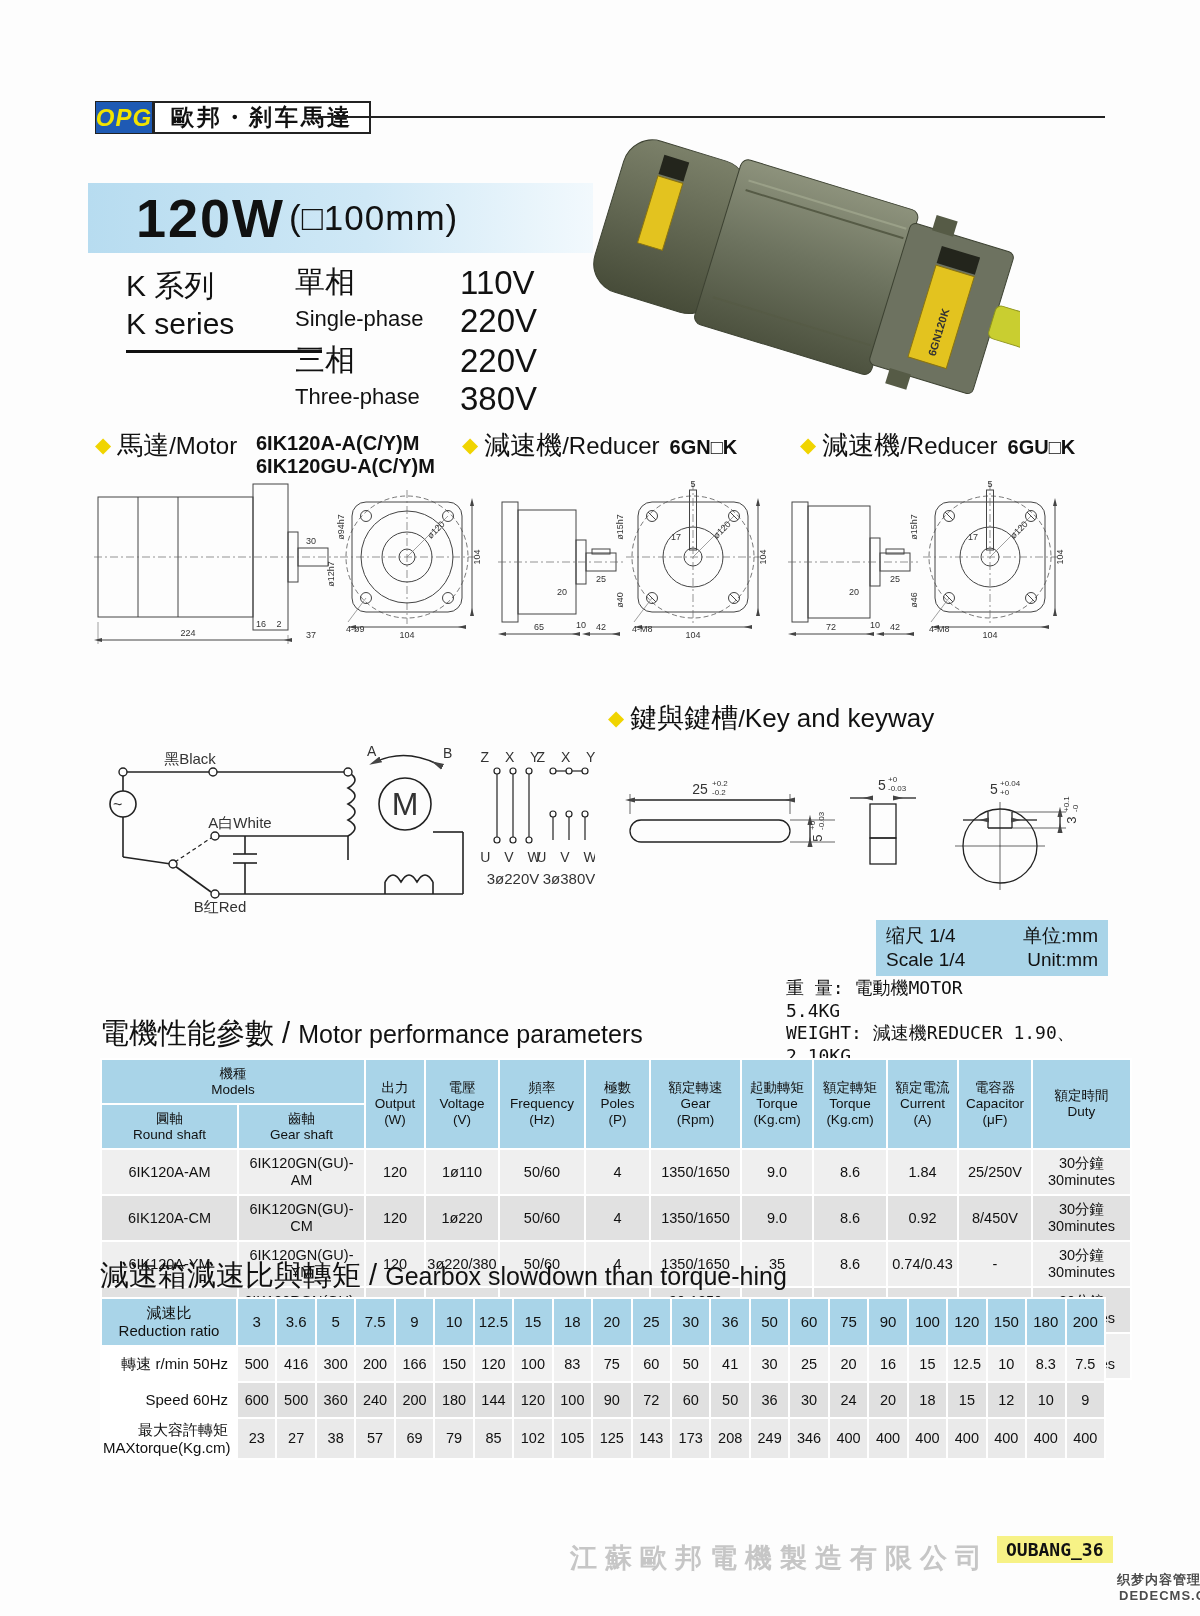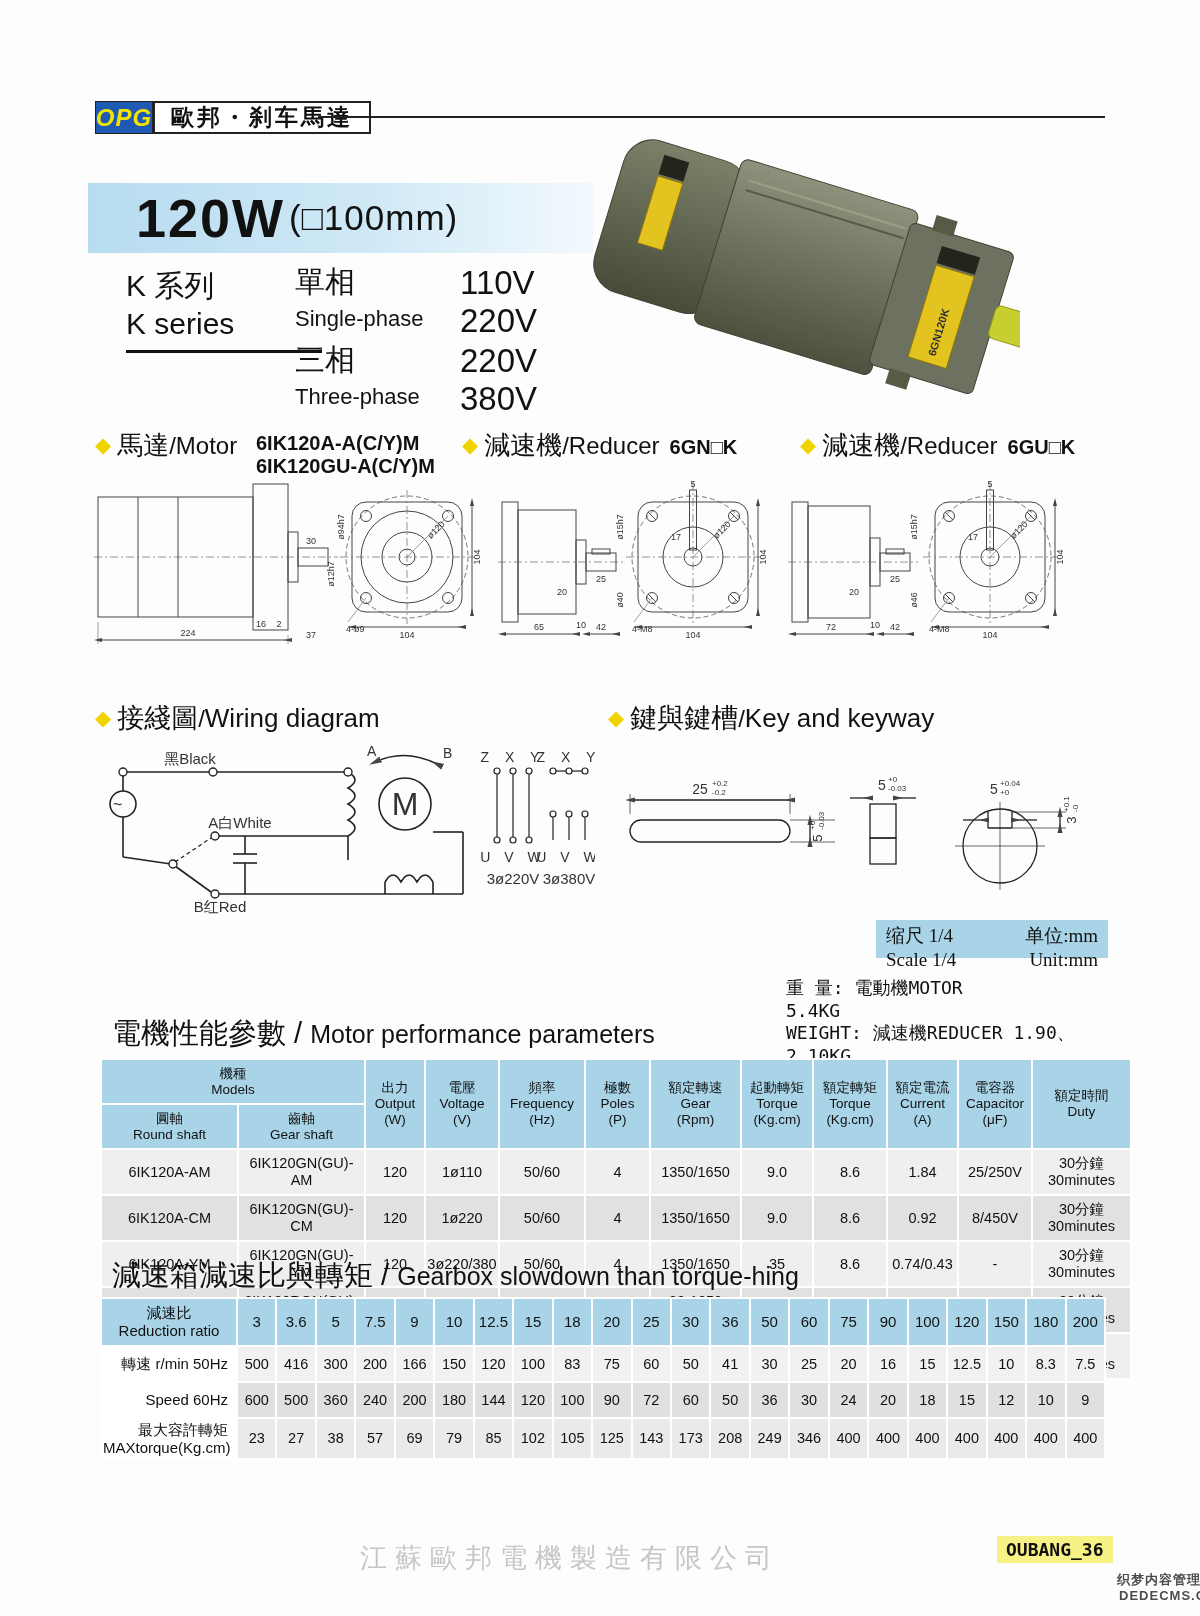--- a/index.html
+++ b/index.html
@@ -32,45 +32,45 @@
   .sec-model{font-size:20px;font-weight:600;margin-left:10px;}
   #models-col{left:256px;top:432px;font-size:20px;font-weight:600;line-height:1.15;}
   
   svg text{font-family:"Liberation Sans",sans-serif;fill:#333;}
   .dim{font-size:9px;}
   .ln{stroke:#444;fill:none;stroke-width:1;}
   .thin{stroke:#777;stroke-width:.7;fill:none;}
   .cl{stroke:#666;stroke-width:.7;fill:none;stroke-dasharray:8 3 2 3;}
   .dash{stroke:#555;stroke-width:.8;fill:none;stroke-dasharray:5 3;}
   
-  #scale-box{left:876px;top:920px;width:232px;height:38px;background:#a9d4e8;box-sizing:border-box;
-        padding:4px 10px;font-size:19px;line-height:1.25;font-family:Liberation Serif, serif;}
+  #scale-box{left:876px;top:920px;width:232px;height:56px;background:#a9d4e8;box-sizing:border-box;
+        padding:4px 10px;font-size:19px;line-height:1.25;}
   .scale-row{display:flex;justify-content:space-between;}
   #weight{left:786px;top:977px;width:322px;font-family:"DejaVu Sans Mono",monospace;font-size:18px;line-height:1.25;}
   .w-row{display:flex;justify-content:space-between;flex-direction:column;}
   
-  .tbl-title{font-size:29px;margin-left:12px;}
+  .tbl-title{font-size:29px;}
   .tbl-title .en{font-size:25px;}
   table.spec{border-collapse:separate;border-spacing:2px;background:#fff;}
   .spec th{background:#a9d4e8;font-weight:400;font-size:13.5px;line-height:1.18;white-space:pre-line;
         text-align:center;padding:2px 1px;}
   .spec td{font-size:14.5px;text-align:center;padding:2px 1px;white-space:pre-line;line-height:1.15;}
   #perf-table{left:100px;top:1058px;width:1006px;table-layout:fixed;}
   #perf-table td{height:40px;}
   tr.odd td{background:#efefef;} tr.even td{background:#e1e1e1;}
   #gear-table{left:100px;top:1297px;width:1006px;table-layout:fixed;}
   #gear-table th.rlabel{font-size:15px;}
   #gear-table .hnum{font-size:15px;height:42px;}
   #gear-table td{height:30px;}
   #gear-table th.side{background:none;text-align:right;padding-right:8px;font-size:15px;white-space:pre-line;}
   tr.r50 td{background:#f1f1f1;} tr.r60 td{background:#e0e0e0;} tr.rmax td{background:#eaeaea;}
   tr.rmax td{height:44px;}
   
-  #company{left:360px;top:1540px;width:840px;color:#c6c6c6;
-        font-size:27px;letter-spacing:8px;}
+  #company{left:360px;top:1540px;width:840px;text-align:center;color:#c6c6c6;
+        font-size:27px;letter-spacing:8px;font-weight:bold;}
   #page-code{left:997px;top:1536px;background:#f7f286;padding:3px 9px;font-family:"DejaVu Sans Mono",monospace;
         font-size:18px;font-weight:700;}
   #cms{right:2px;top:1572px;text-align:right;font-size:13px;font-weight:700;color:#4c4c4c;line-height:1.2;
         text-shadow:-1px 0 #fff,1px 0 #fff,0 -1px #fff,0 1px #fff;letter-spacing:1px;}
 </style>
 </head>
 <body>
 
 <div id="page">
 
@@ -280,23 +280,20 @@
       <text class="dim" transform="rotate(-45 86 50)" x="86" y="50" text-anchor="middle">ø120</text>
       <line class="ln" x1="0" y1="145" x2="110" y2="145" marker-start="url(#arr)" marker-end="url(#arr)"></line>
       <text class="dim" x="55" y="156" text-anchor="middle">104</text>
       <line class="ln" x1="120" y1="20" x2="120" y2="130" marker-start="url(#arr)" marker-end="url(#arr)"></line>
       <text class="dim" transform="rotate(-90 128 75)" x="128" y="75" text-anchor="middle">104</text>
       <line class="thin" x1="14" y1="116" x2="-4" y2="140"></line>
       <text class="dim" x="-6" y="150">4-M8</text>
     </g>
   </svg>
 
-  <div class="abs sec-line" style="left:95px;top:700px;">
-    <span class="diamond">◆</span><span class="sec-zh" style="font-size:27px;">接綫圖</span><span class="sec-sl">/</span><span class="sec-en" style="font-size:26px;">Wiring diagram</span>
-  </div>
   <div class="abs sec-line" style="left:608px;top:700px;">
     <span class="diamond">◆</span><span class="sec-zh" style="font-size:27px;">鍵與鍵槽</span><span class="sec-sl">/</span><span class="sec-en" style="font-size:26px;">Key and keyway</span>
   </div>
 
   <svg class="abs" style="left:95px;top:742px;" width="500" height="175" viewBox="0 0 500 175">
     <g stroke="#222" stroke-width="1.6" fill="none">
       <circle cx="28" cy="62" r="13"></circle>
       <line x1="28" y1="49" x2="28" y2="30"></line>
         <line x1="28" y1="30" x2="253" y2="30"></line>
       <line x1="28" y1="75" x2="28" y2="115"></line>

